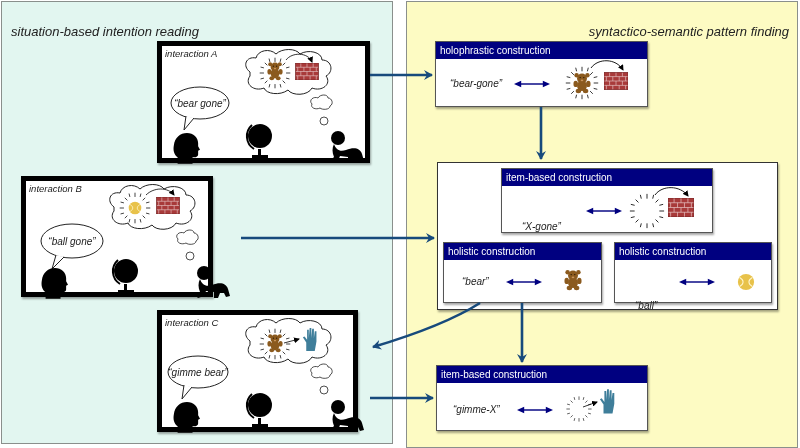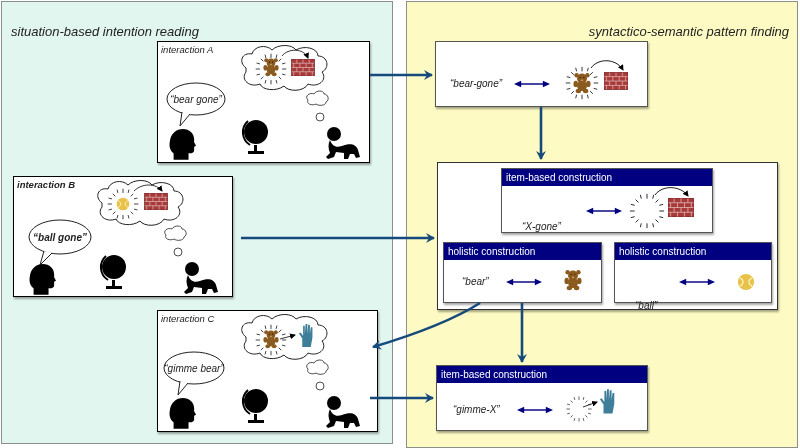--- a/index.html
+++ b/index.html
@@ -5,21 +5,21 @@
   html, body { margin: 0; padding: 0; }
   body { width: 800px; height: 448px; position: relative; background: #ffffff; overflow: hidden;
          font-family: "Liberation Sans", sans-serif; }
   .panel { position: absolute; box-sizing: border-box; border: 1px solid #8a8f8c; }
   .panel-left { left: 1px; top: 1px; width: 392px; height: 443px; background: #e2f6f0; }
   .panel-right { left: 406px; top: 1px; width: 392px; height: 447px; background: #fdfbc3; }
   .panel-title { position: absolute; top: 22px; font-size: 13px; font-style: italic; color: #222; }
   .panel-left .panel-title { left: 9px; }
   .panel-right .panel-title { right: 8px; }
 
-  .ibox { position: absolute; box-sizing: border-box; background: #fff; border: 1px solid #000000;
+  .ibox { position: absolute; box-sizing: border-box; background: #fff; border: 5px solid #000000;
           box-shadow: 1px 2px 2px rgba(0,0,0,0.35); }
   .ibox .ilabel { position: absolute; left: 3px; top: 2px; font-size: 9.5px; font-style: italic; color: #222; }
   .ibox svg.scene { position: absolute; left: 0; top: 0; }
 
   .cbox { position: absolute; box-sizing: border-box; background: #fff; border: 1px solid #555;
           box-shadow: 1px 2px 2px rgba(0,0,0,0.35); }
   .cbox .chead { height: 17px; background: #000080; color: #fff; font-size: 10px; line-height: 17px;
                  padding-left: 4px; white-space: nowrap; }
   .cbox .cword { position: absolute; font-size: 10px; font-style: italic; color: #222; }
   .cbox svg.cicons { position: absolute; left: 0; top: 0; }
@@ -152,61 +152,62 @@
       <path d="M24 70 L22 84 L32 72" fill="#fff" stroke="#222" stroke-width="1"></path>
       <path d="M25 69 L31 71" stroke="#fff" stroke-width="2"></path>
       <text class="bubble-text" x="38" y="61" text-anchor="middle">“bear gone”</text>
     </g>
     <use href="#sym-head" x="10" y="86" width="28" height="32"></use>
     <use href="#sym-globe" x="82" y="74" width="30" height="40"></use>
     <use href="#sym-baby" x="164" y="84" width="40" height="34"></use>
   </svg>
 </div>
 
-<div class="ibox" style="left:13px; top:176px; width:220px; height:121px;font-weight:bold;">
+<div class="ibox" style="left:21px; top:176px; width:192px; height:121px;">
   <div class="ilabel">interaction B</div>
   <svg class="scene" width="212" height="121">
     <path d="M88 26 C80 20 84 10 94 12 C96 4 108 2 114 8 C120 2 134 2 138 8 C146 3 160 6 160 14 C170 14 172 26 164 30 C170 38 160 46 150 42 C146 50 130 50 126 44 C118 50 104 48 102 42 C92 46 82 38 88 30 Z" fill="#fff" stroke="#222" stroke-width="1"></path>
     <use href="#sym-burst" x="92" y="10" width="34" height="34"></use>
     <use href="#sym-ball" x="102" y="20" width="14" height="14"></use>
     <use href="#sym-brick" x="130" y="16" width="24" height="17"></use>
     <path d="M120 14 C128 6 142 6 148 14" stroke="#000" stroke-width="0.8" fill="none" marker-end="url(#tinyhead)"></path>
     <path d="M152 58 C148 54 154 50 158 52 C160 48 168 48 168 52 C172 52 174 58 170 60 C170 64 162 64 160 62 C156 64 150 62 152 58 Z" fill="#fff" stroke="#222" stroke-width="0.8"></path>
     <circle cx="164" cy="75" r="4" fill="#fff" stroke="#222" stroke-width="0.8"></circle>
     <ellipse cx="46" cy="60" rx="31" ry="17" fill="#fff" stroke="#222" stroke-width="1"></ellipse>
     <path d="M30 74 L26 88 L38 76" fill="#fff" stroke="#222" stroke-width="1"></path>
     <path d="M31 73 L37 75" stroke="#fff" stroke-width="2"></path>
     <text class="bubble-text" x="46" y="64" text-anchor="middle">“ball gone”</text>
     <use href="#sym-head" x="14" y="86" width="28" height="32"></use>
     <use href="#sym-globe" x="84" y="74" width="30" height="40"></use>
     <use href="#sym-baby" x="166" y="84" width="40" height="34"></use>
   </svg>
 </div>
 
-<div class="ibox" style="left:157px; top:310px; width:221px; height:122px;">
+<div class="ibox" style="left:157px; top:310px; width:201px; height:122px;">
   <div class="ilabel">interaction C</div>
   <svg class="scene" width="213" height="122">
     <path d="M88 26 C80 20 84 10 94 12 C96 4 108 2 114 8 C120 2 134 2 138 8 C146 3 160 6 160 14 C170 14 172 26 164 30 C170 38 160 46 150 42 C146 50 130 50 126 44 C118 50 104 48 102 42 C92 46 82 38 88 30 Z" fill="#fff" stroke="#222" stroke-width="1"></path>
     <use href="#sym-burst" x="96" y="12" width="34" height="34"></use>
     <use href="#sym-bear" x="105" y="17" width="16" height="22"></use>
     <line x1="122" y1="28" x2="137" y2="24" stroke="#000" stroke-width="0.8" marker-end="url(#tinyhead)"></line>
     <use href="#sym-hand" x="140" y="12" width="17" height="24"></use>
     <path d="M150 58 C146 54 152 50 156 52 C158 48 166 48 166 52 C170 52 172 58 168 60 C168 64 160 64 158 62 C154 64 148 62 150 58 Z" fill="#fff" stroke="#222" stroke-width="0.8"></path>
     <circle cx="162" cy="75" r="4" fill="#fff" stroke="#222" stroke-width="0.8"></circle>
     <ellipse cx="36" cy="57" rx="30" ry="16" fill="#fff" stroke="#222" stroke-width="1"></ellipse>
     <path d="M22 70 L20 84 L30 72" fill="#fff" stroke="#222" stroke-width="1"></path>
     <path d="M23 69 L29 71" stroke="#fff" stroke-width="2"></path>
     <text class="bubble-text" x="36" y="61" text-anchor="middle">“gimme bear”</text>
     <use href="#sym-head" x="10" y="86" width="28" height="32"></use>
     <use href="#sym-globe" x="82" y="74" width="30" height="40"></use>
     <use href="#sym-baby" x="164" y="84" width="40" height="34"></use>
   </svg>
 </div>
 
 <div class="cbox" style="left:435px; top:41px; width:213px; height:66px;">
+  <div class="chead">holophrastic construction</div>
   <div class="cword" style="left:14px; top:36px;text-align:right;">“bear-gone”</div>
   <svg class="cicons" width="213" height="66">
     <use href="#sym-link" x="78" y="38" width="36" height="8"></use>
     <use href="#sym-burst" x="128" y="22" width="36" height="38"></use>
     <use href="#sym-bear" x="137" y="30" width="18" height="22"></use>
     <use href="#sym-brick" x="168" y="30" width="24" height="18"></use>
     <path d="M155 26 C162 16 180 16 187 28" stroke="#000" stroke-width="0.9" fill="none" marker-end="url(#tinyhead)"></path>
   </svg>
 </div>
 

